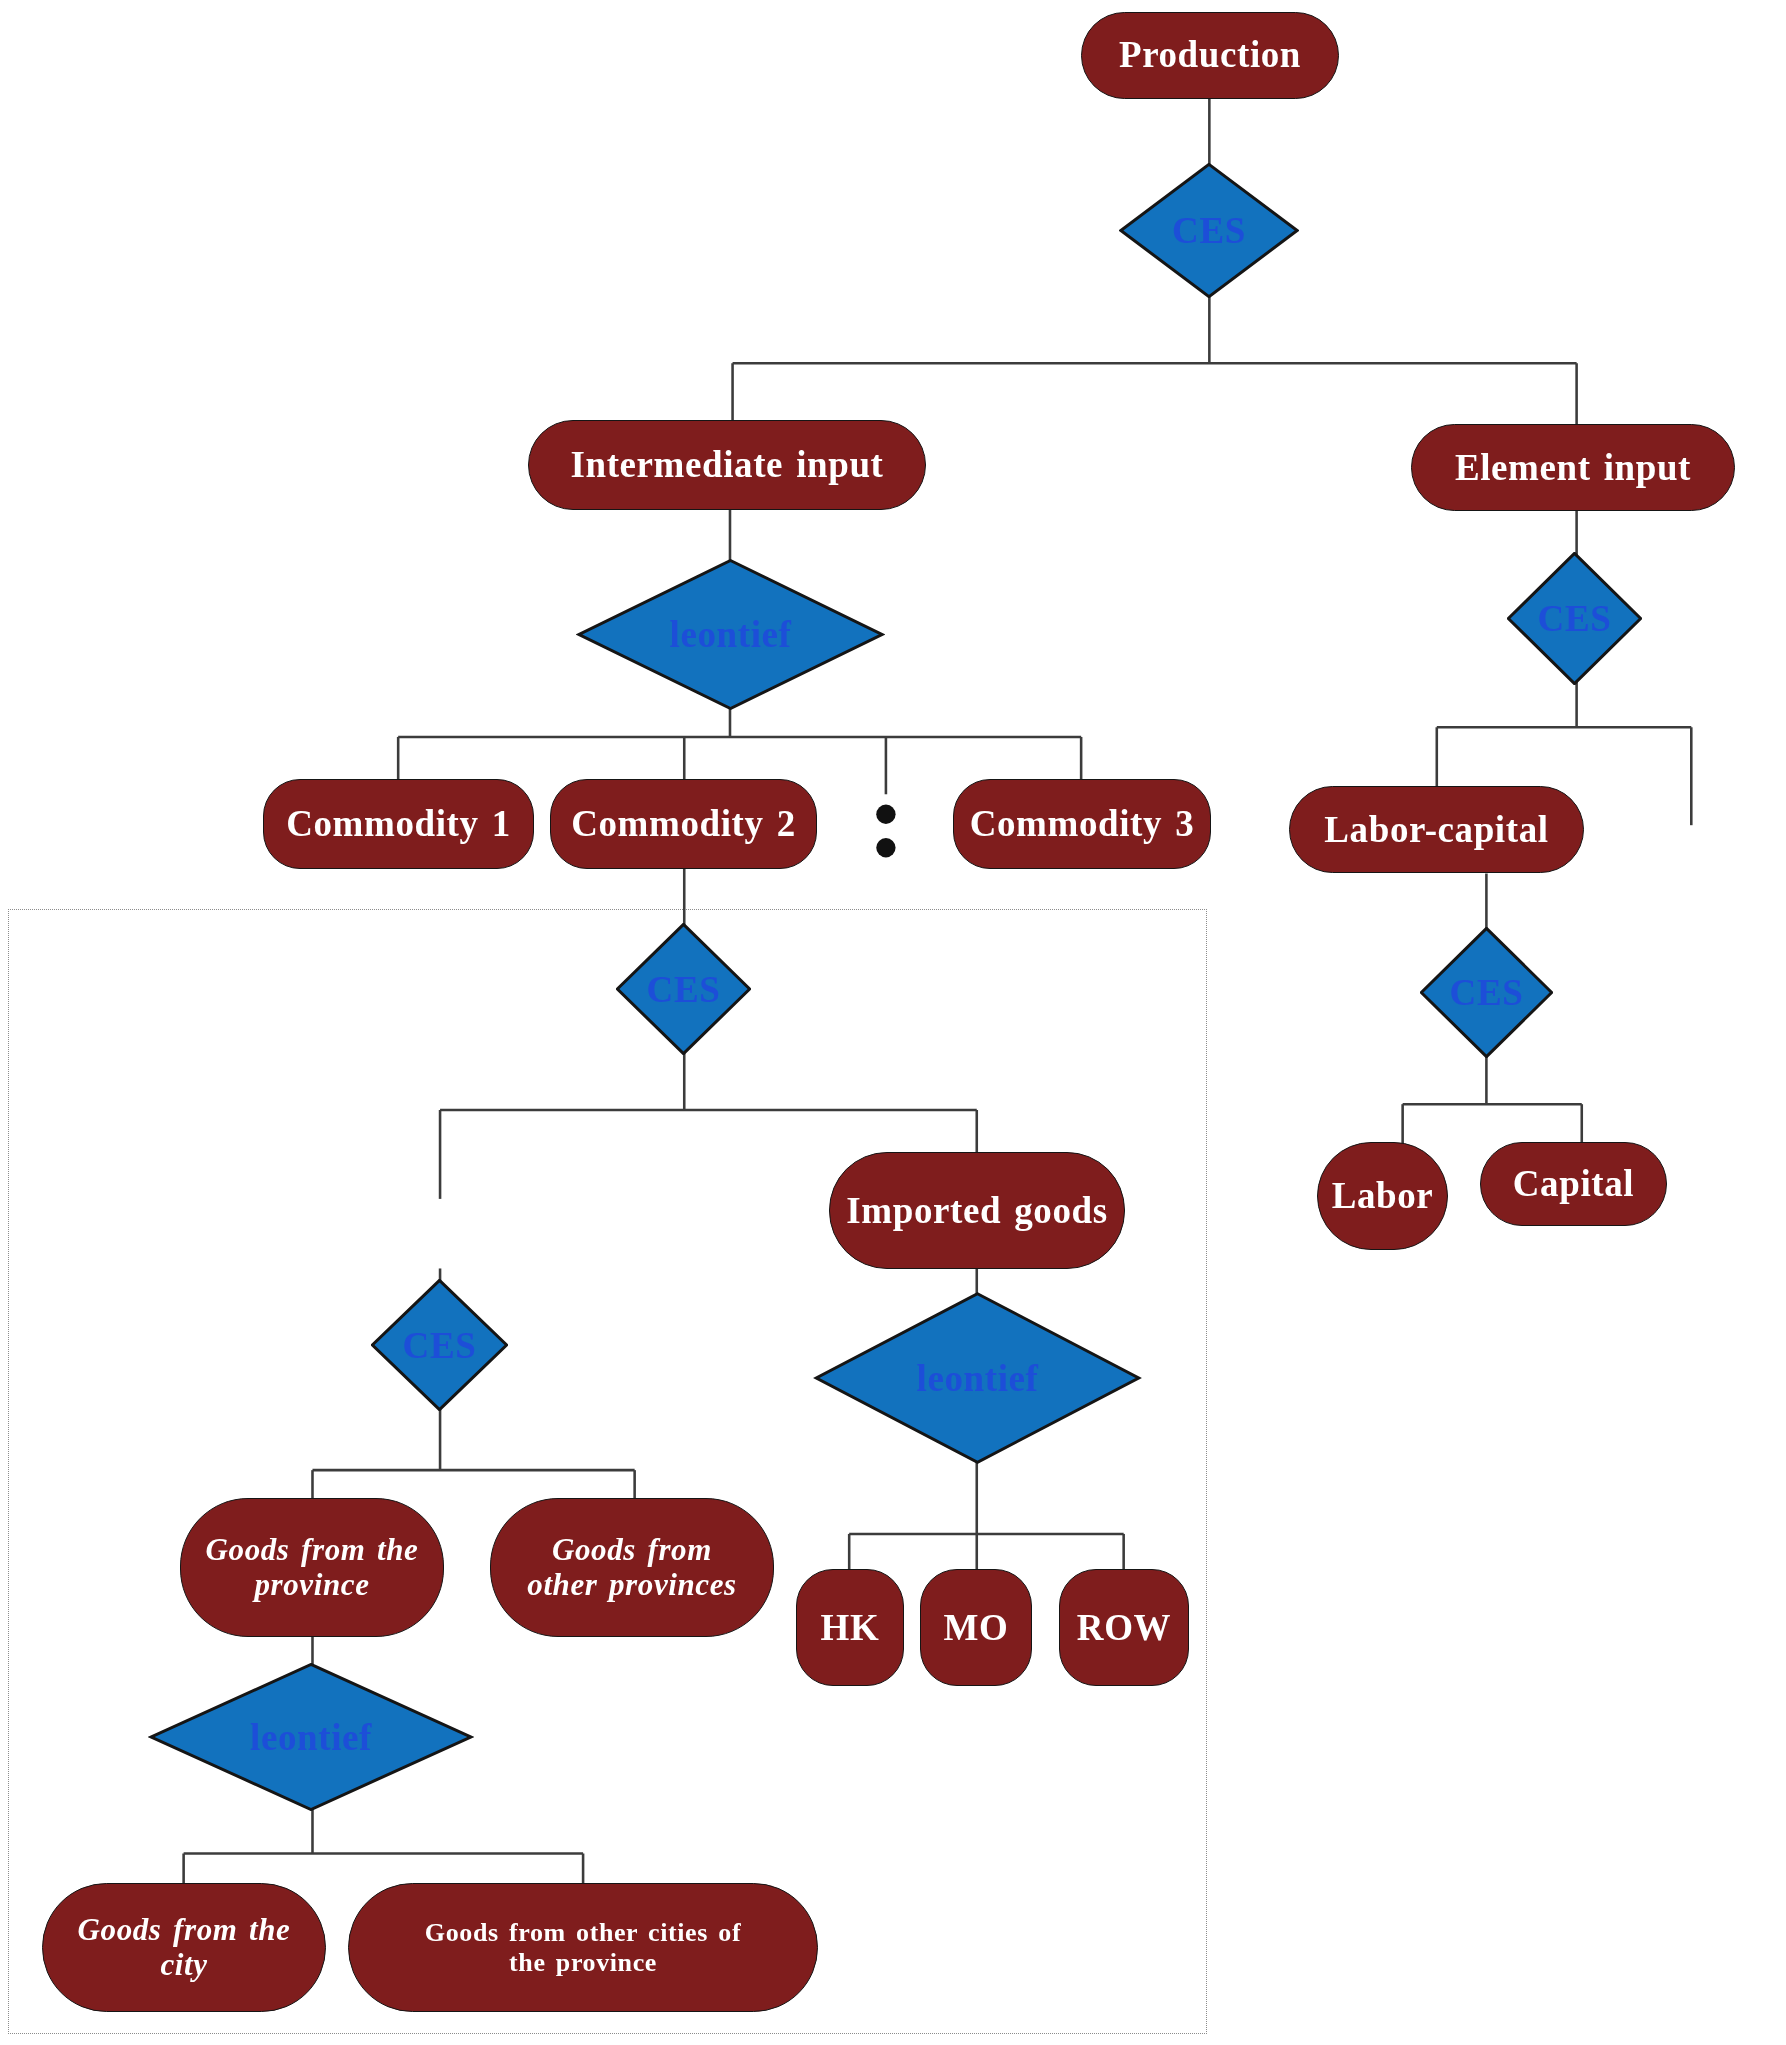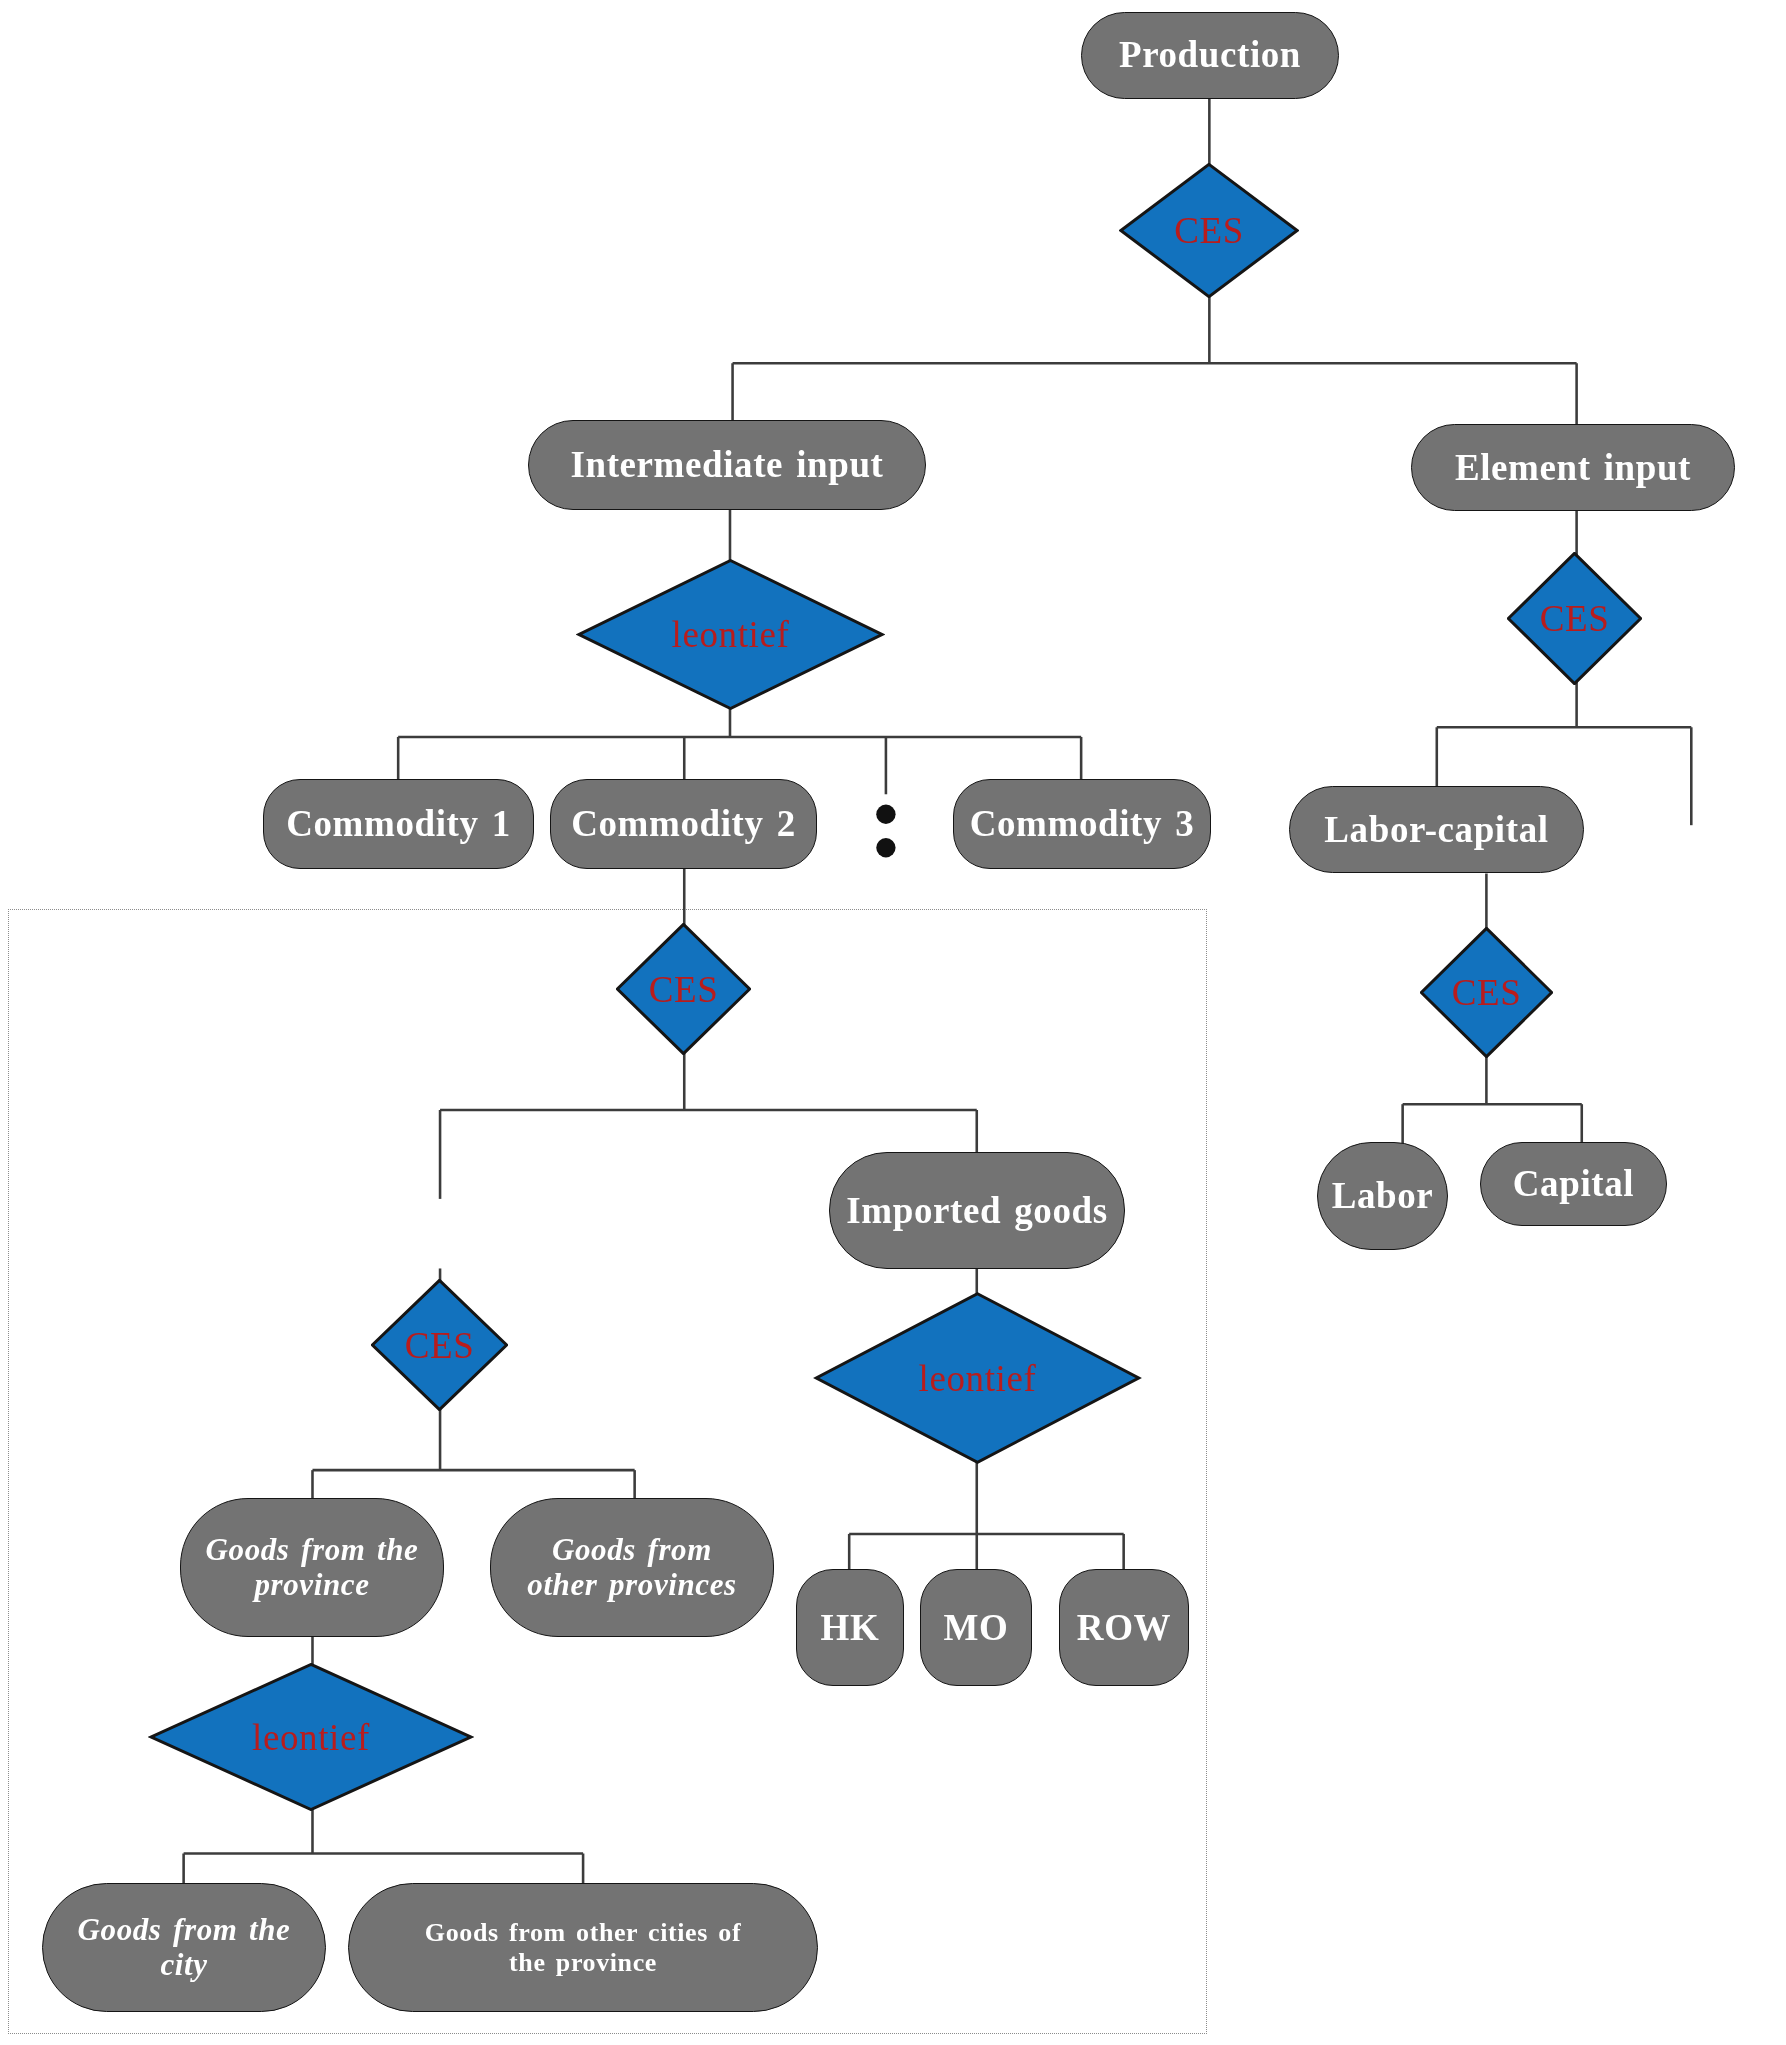--- a/index.html
+++ b/index.html
@@ -15,40 +15,40 @@
     position:absolute;z-index:0;
     left:7.7px;top:909px;width:1199px;height:1125px;
     border:1.9px dotted #8c8c8c;
     box-sizing:border-box;
     background:transparent;
   }
   .node{
     position:absolute;z-index:2;
     display:flex;align-items:center;justify-content:center;
     box-sizing:border-box;
-    background:#737373;
+    background:#7f1d1d;
     border:1.9px solid #151515;
     color:#ffffff;
     font-weight:bold;
     text-align:center;
     letter-spacing:0.6px;
     word-spacing:3.2px;
   }
   .node .lbl{white-space:pre-line;line-height:1.12;}
   .f58{font-size:37px;}
   .f54{font-size:31px;font-style:italic;}
   .f52{font-size:26px;}
   .pill{border-radius:58px;}
   .barrel{border-radius:37px;}
   .bigbarrel{border-radius:68px;}
   .dnode{
     position:absolute;z-index:2;
     display:flex;align-items:center;justify-content:center;
     background:transparent;border:none;
-    color:#b91c1c;font-weight:normal;text-align:center;
+    color:#1d4ed8;font-weight:bold;text-align:center;
     letter-spacing:0.6px;
   }
   .dnode svg{position:absolute;left:0;top:0;width:100%;height:100%;}
   .dnode .lbl{position:relative;z-index:3;white-space:pre-line;}
 </style>
 </head>
 <body>
 
 <div id="canvas">
 

